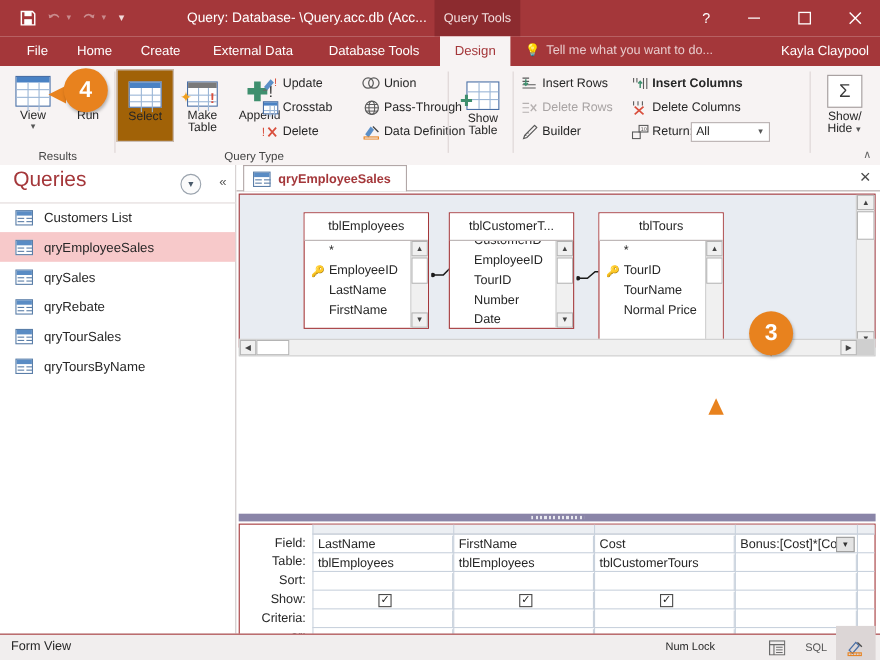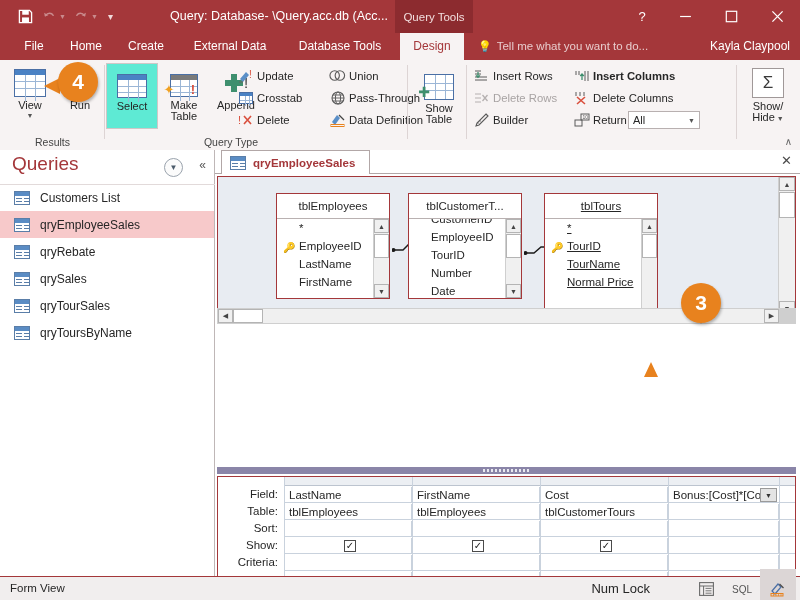--- a/index.html
+++ b/index.html
@@ -67,21 +67,21 @@
   .grp-sep{position:absolute;top:5px;width:1px;height:74px;background:#ddd4d4;}
 
   .bigbtn{
     position:absolute;top:3px;width:52px;height:66px;
     display:flex;flex-direction:column;align-items:center;
     font-size:11px;color:#262626;cursor:default;
   }
   .bigbtn .ic{height:34px;display:flex;align-items:flex-end;justify-content:center;}
   .bigbtn .lb{margin-top:3px;text-align:center;line-height:11px;}
   .bigbtn .dd{font-size:7px;color:#555;margin-top:1px;}
-  .bigbtn.sel{background:#5eead4;border:1px solid #cfc7c7;box-sizing:border-box;}
+  .bigbtn.sel{background:#a16207;border:1px solid #cfc7c7;box-sizing:border-box;}
 
   .smallitem{
     position:absolute;height:21px;display:flex;align-items:center;
     font-size:11.3px;color:#262626;white-space:nowrap;
   }
   .smallitem.dim{color:#a8a3a3;}
   .smallitem .si{width:19px;display:flex;align-items:center;justify-content:center;margin-right:2px;}
 
   .combo{
     position:absolute;height:18px;width:72px;background:#fff;border:1px solid #b8b0b0;
@@ -227,21 +227,21 @@
   .co-round{border-radius:50%;}
   .co-pill{border-radius:22px;}
   .co-tail{position:absolute;width:0;height:0;z-index:39;}
 
   
   .statusbar{
     position:absolute;left:0;bottom:0;width:800px;height:24px;
     background:#f1eeee;border-top:1px solid #a4373a;box-sizing:border-box;
   }
   .sb-left{position:absolute;left:10px;top:0;height:23px;line-height:23px;font-size:11.5px;color:#262626;}
-  .sb-numlock{position:absolute;right:150px;top:0;height:23px;line-height:23px;font-size:13px;color:#262626;}
+  .sb-numlock{position:absolute;right:150px;top:0;height:23px;line-height:23px;font-size:10px;color:#262626;}
   .sb-views{position:absolute;right:4px;top:1px;height:22px;display:flex;align-items:center;}
   .sb-view{width:36px;height:40px;display:flex;align-items:center;justify-content:center;color:#555;font-size:11px;}
   .sb-view.active{background:#dcd6d6;}
 </style>
 </head>
 <body>
 
 <div id="app">
 
   <div class="titlebar">
@@ -532,25 +532,25 @@
       <div class="navitem">
         <span class="qicon"></span>
         <span>Customers List</span>
       </div>
       <div class="navitem sel">
         <span class="qicon"></span>
         <span>qryEmployeeSales</span>
       </div>
       <div class="navitem">
         <span class="qicon"></span>
-        <span>qryRebate</span>
+        <span>qrySales</span>
       </div>
       <div class="navitem">
         <span class="qicon"></span>
-        <span>qrySales</span>
+        <span>qryRebate</span>
       </div>
       <div class="navitem">
         <span class="qicon"></span>
         <span>qryTourSales</span>
       </div>
       <div class="navitem">
         <span class="qicon"></span>
         <span>qryToursByName</span>
       </div>
     </div>
@@ -608,21 +608,21 @@
       </div>
 
       <div class="joinline" style="left:306px;top:66px;">
         <svg width="34" height="16" viewBox="0 0 34 16">
           <path d="M1 10 H10 L17 4 H28" stroke="#1a1a1a" stroke-width="1.4" fill="none"></path>
           <circle cx="1.5" cy="10" r="2" fill="#1a1a1a"></circle>
           <path d="M28 1 L33 4 L28 7z" fill="#1a1a1a"></path>
         </svg>
       </div>
 
-      <div class="tblbox" style="left:326px;top:16px;width:114px;height:136px;text-decoration:underline;">
+      <div class="tblbox" style="left:326px;top:16px;width:114px;height:136px;">
         <div class="cap">tblTours</div>
         <div class="flds">
           <div class="fld">*</div>
           <div class="fld"><span class="key">🔑</span><span>TourID</span></div>
           <div class="fld">TourName</div>
           <div class="fld">Normal Price</div>
           <div class="vsb">
             <div class="ar up">▲</div>
             <div class="th" style="top:15px;"></div>
             <div class="ar dn">▼</div>

